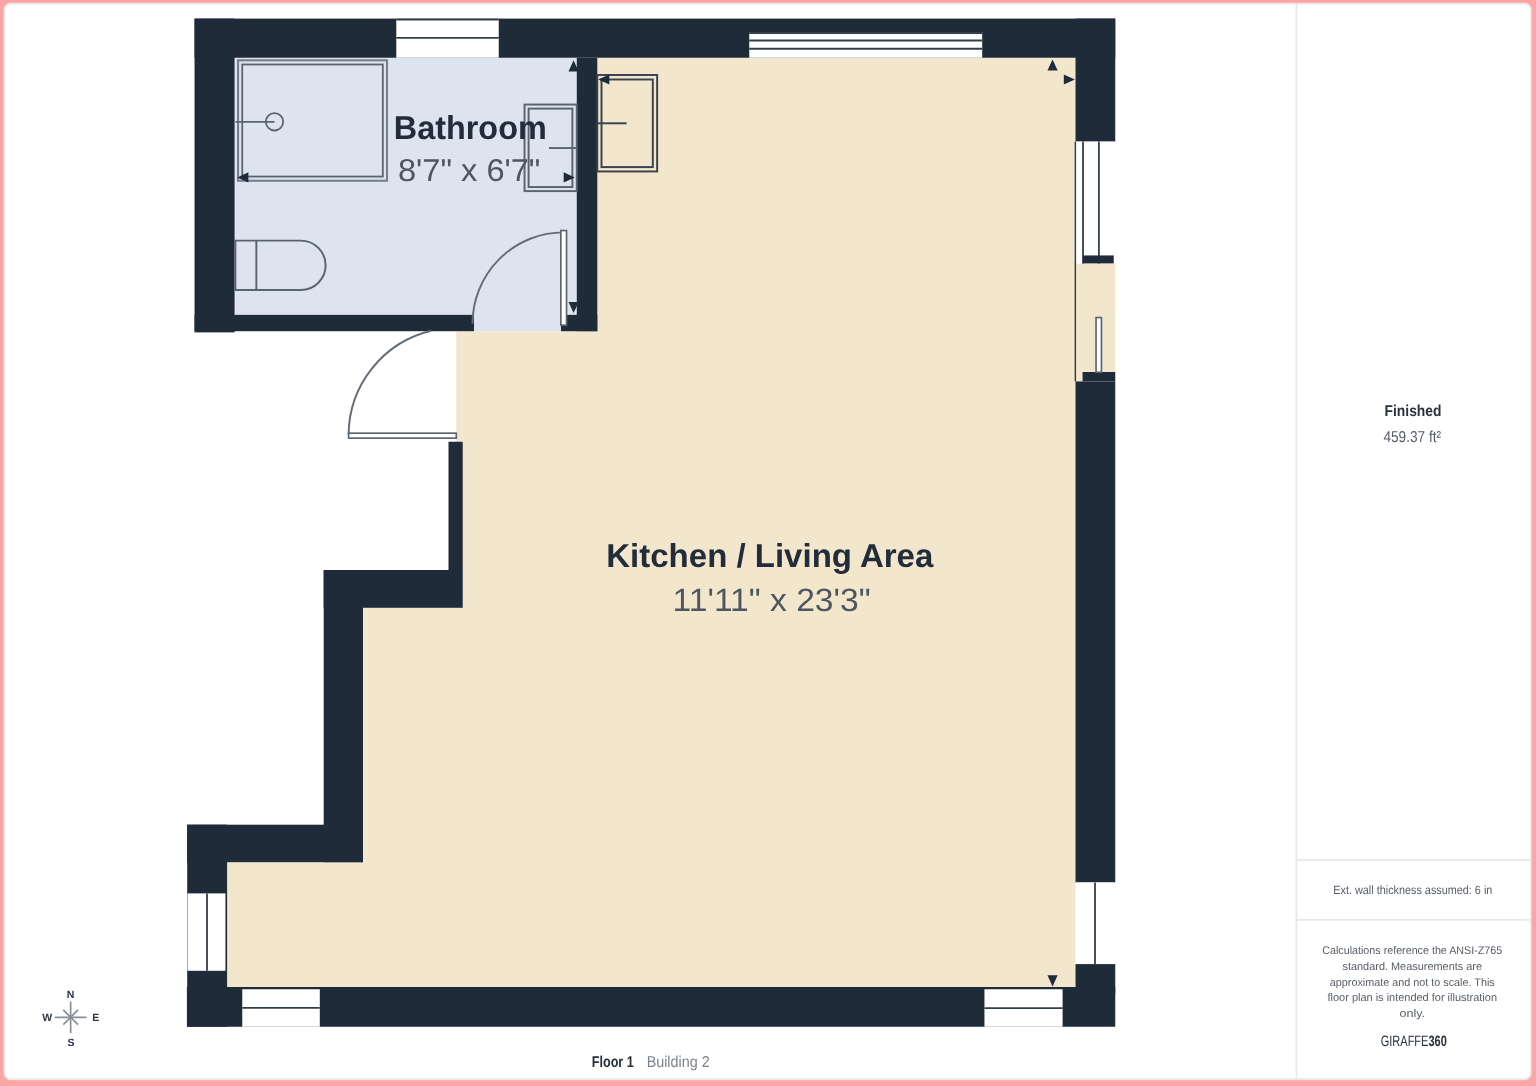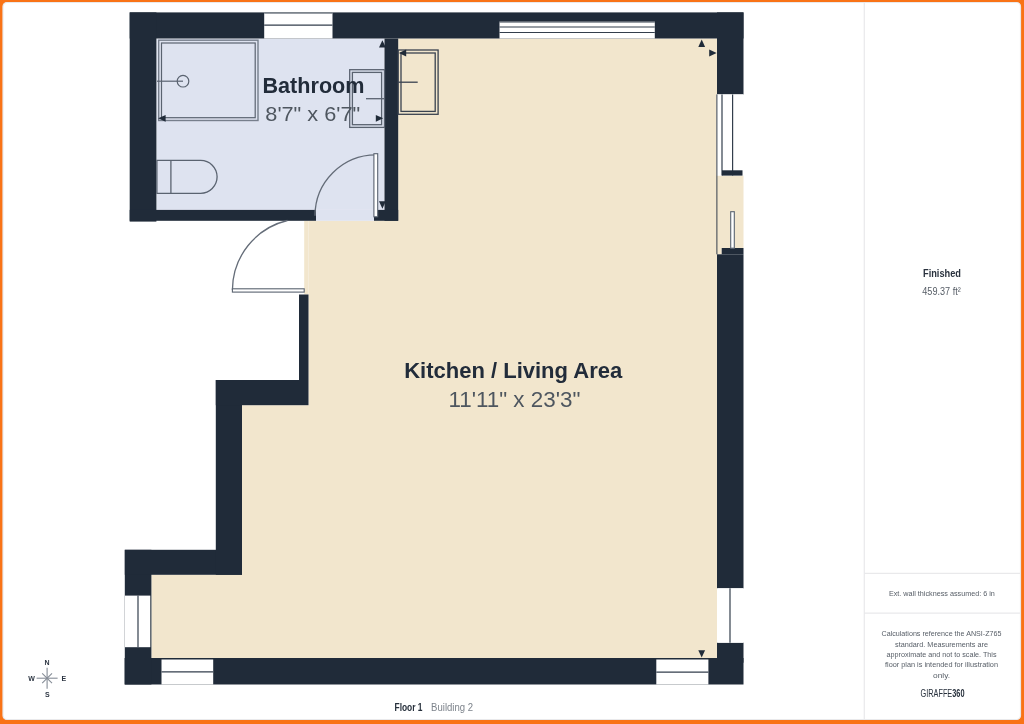--- a/index.html
+++ b/index.html
@@ -1,16 +1,16 @@
 <!DOCTYPE html>
 <html><head>
 <meta charset="utf-8">
 <style>
   html,body{margin:0;padding:0;background:#ffffff;}
-  .page{position:relative;width:1024px;height:724px;background:#f97316;overflow:hidden;}
+  .page{position:relative;width:1024px;height:724px;background:#fca5a5;overflow:hidden;}
   svg{position:absolute;left:0;top:0;}
   text{font-family:"Liberation Sans", sans-serif;}
 </style>
 </head>
 <body>
 <div class="page">
 <svg width="1024" height="724" viewBox="0 0 1024 724">
 
   <rect x="3" y="2.5" width="1017.5" height="717" rx="4" fill="#ffffff" stroke="#e9e9eb" stroke-width="1.2"></rect>
 

